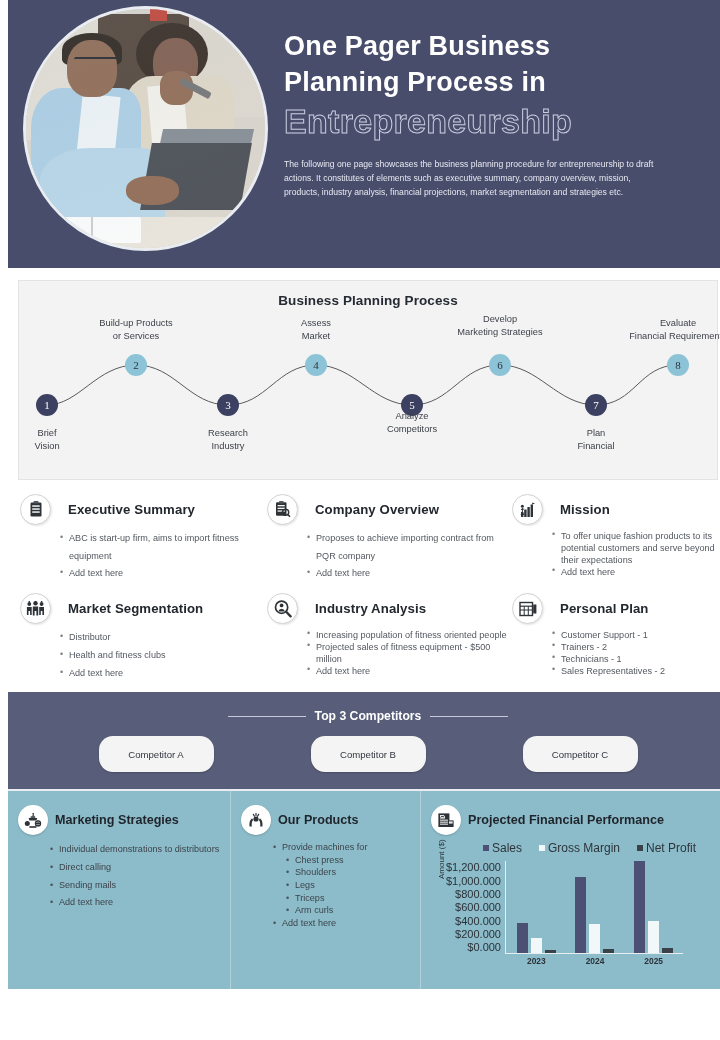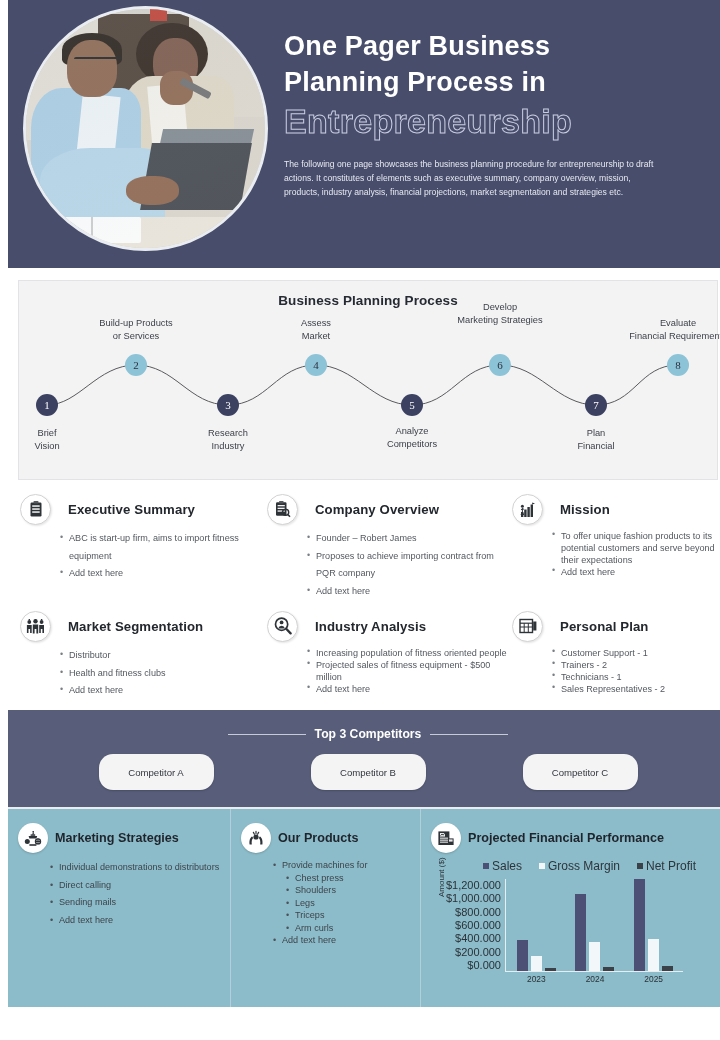--- a/index.html
+++ b/index.html
@@ -246,21 +246,21 @@
     position:absolute; left: 76px; top: 0; width: 176px; height: 92px;
     display:flex; justify-content: space-around; align-items:flex-end;
   }
   .grp { display:flex; align-items:flex-end; gap: 3px; height:100%; }
   .bar { width: 11px; }
   .xticks {
     position:absolute; left: 76px; top: 95px; width: 176px;
     display:flex; justify-content: space-around;
     font-size: 8.4px; color:#2a3138;
   }
-  .xt { width: 40px; text-align:center; }
+  .xt { width: 40px; text-align:center;font-weight:bold; }
 </style>
 </head>
 <body>
 
 <div class="page">
 
   <div class="header">
     <div class="photo-wrap">
       <div class="photo-circle">
         <div class="ph-bg"></div>
@@ -320,26 +320,26 @@
           <div class="nlabel" style="left: 139px; width: 140px; top: 146px;">
             <div>Research</div>
             <div>Industry</div>
           </div>
           <div class="node light" style="left: 286px; top: 73px;">4</div>
           <div class="nlabel" style="left: 227px; width: 140px; top: 36px;">
             <div>Assess</div>
             <div>Market</div>
           </div>
           <div class="node dark" style="left: 382px; top: 113px;">5</div>
-          <div class="nlabel" style="left: 323px; width: 140px; top: 144px;">
+          <div class="nlabel" style="left: 323px; width: 140px; top: 129px;">
             <div>Analyze</div>
             <div>Competitors</div>
           </div>
           <div class="node light" style="left: 470px; top: 73px;">6</div>
-          <div class="nlabel" style="left: 411px; width: 140px; top: 20px;">
+          <div class="nlabel" style="left: 411px; width: 140px; top: 32px;">
             <div>Develop</div>
             <div>Marketing Strategies</div>
           </div>
           <div class="node dark" style="left: 566px; top: 113px;">7</div>
           <div class="nlabel" style="left: 507px; width: 140px; top: 146px;">
             <div>Plan</div>
             <div>Financial</div>
           </div>
           <div class="node light" style="left: 648px; top: 73px;">8</div>
           <div class="nlabel" style="left: 589px; width: 140px; top: 36px;">
@@ -380,21 +380,20 @@
             <rect x="3.6" y="4" width="7.2" height="1.3" fill="#f2f2f2"></rect>
             <rect x="3.6" y="6.7" width="7.2" height="1.3" fill="#f2f2f2"></rect>
             <rect x="3.6" y="9.4" width="7.2" height="1.3" fill="#f2f2f2"></rect>
             <circle cx="11.6" cy="11.3" r="3.1" fill="none" stroke="#2e3338" stroke-width="1.4"></circle>
             <line x1="13.8" y1="13.5" x2="16" y2="15.8" stroke="#2e3338" stroke-width="1.6"></line>
           </svg>
         </div>
         <div class="card-title">Company Overview</div>
       </div>
       <ul class="bullets loose">
-        <li>Founder – Robert James</li>
         <li>Proposes to achieve importing contract from PQR company</li>
         <li>Add text here</li>
       </ul>
     </div>
 
     <div class="card">
       <div class="card-head">
         <div class="icon-circle">
           <svg width="17" height="16" viewBox="0 0 17 16">
             <rect x="2" y="10" width="2.4" height="5" fill="#2e3338"></rect>

